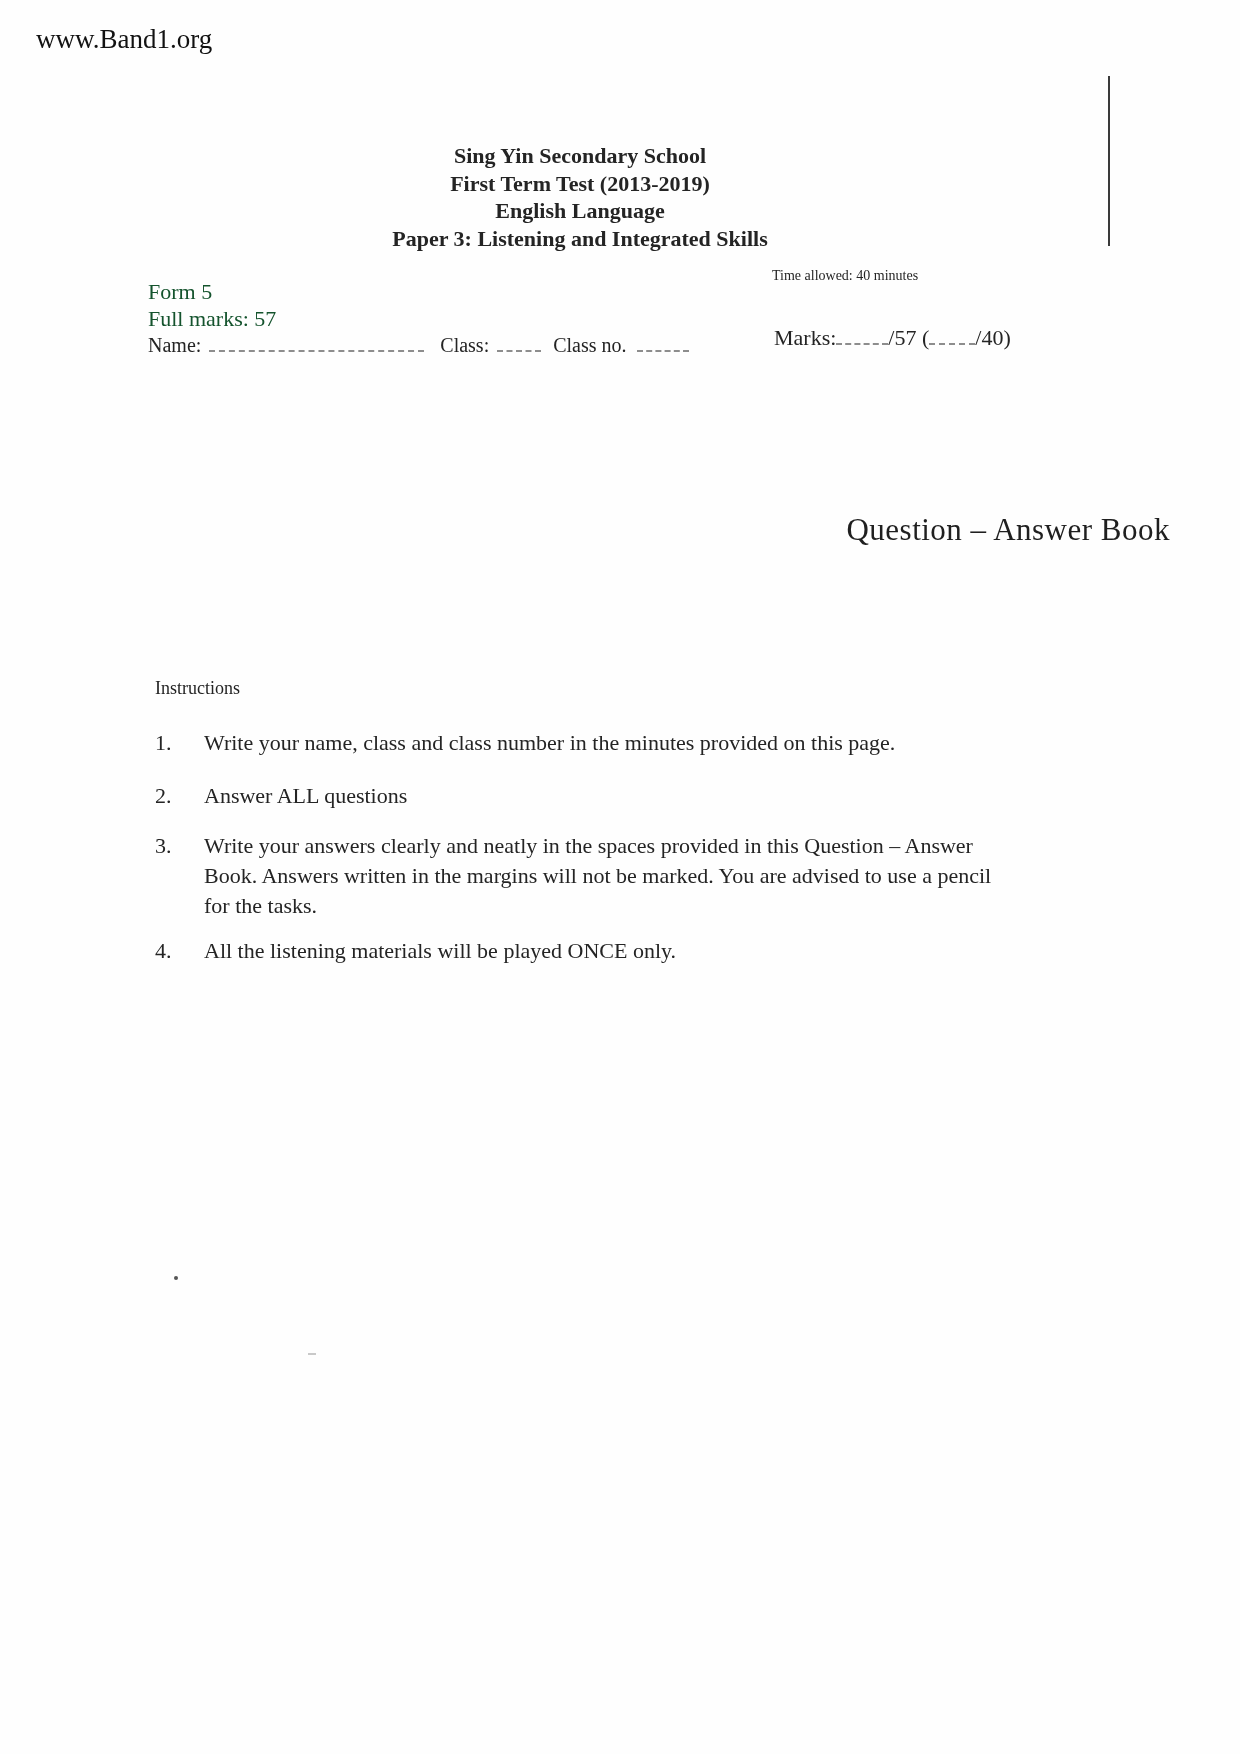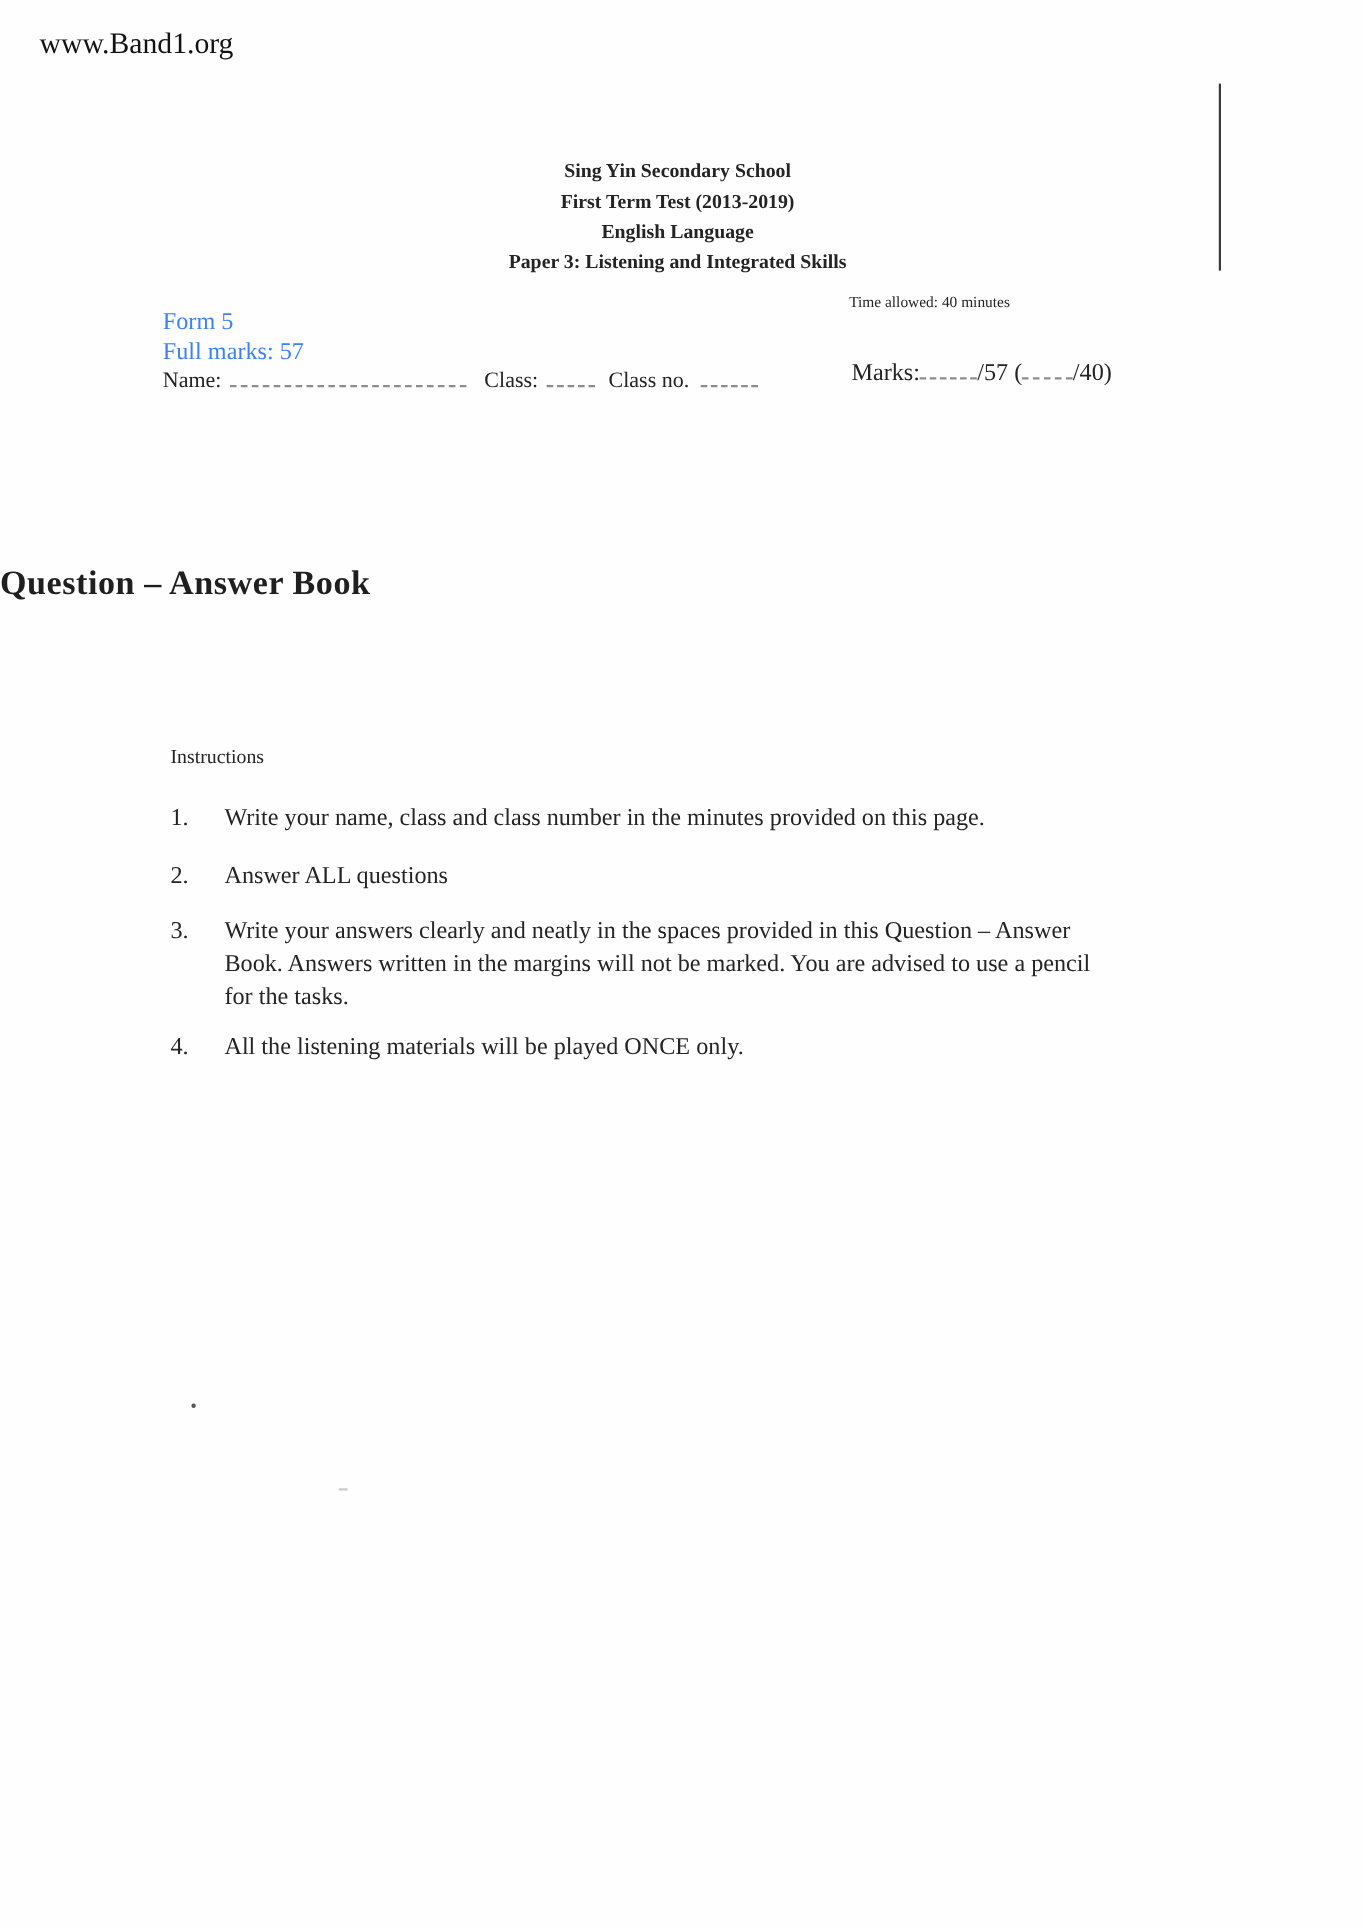--- a/index.html
+++ b/index.html
@@ -32,32 +32,31 @@
     height: 170px;
     background: #3a3a3a;
   }
   .header-block {
     position: absolute;
     top: 142px;
     left: 0;
     width: 1160px;
     text-align: center;
     font-weight: bold;
-    font-size: 18px;
+    font-size: 22px;
     line-height: 27.5px;
     color: #242424;
-    padding-left: 36px;
   }
   .info-left {
     position: absolute;
     top: 278px;
     left: 148px;
     font-size: 22px;
     line-height: 27px;
-    color: #3b82f6;
+    color: #14532d;
   }
   .name-row {
     position: absolute;
     top: 330px;
     left: 148px;
     font-size: 20px;
     color: #242424;
     white-space: nowrap;
   }
   .blank {
@@ -84,22 +83,22 @@
     left: 774px;
     font-size: 22px;
     color: #242424;
     white-space: nowrap;
   }
   .doc-title {
     position: absolute;
     top: 512px;
     left: 0;
     width: 1170px;
-    text-align: left;
-    font-weight: bold;
+    text-align: right;
+    font-weight: normal;
     font-size: 31px;
     letter-spacing: 0.5px;
     color: #1f1f1f;
   }
   .instructions-heading {
     position: absolute;
     top: 678px;
     left: 155px;
     font-size: 18px;
     color: #242424;

